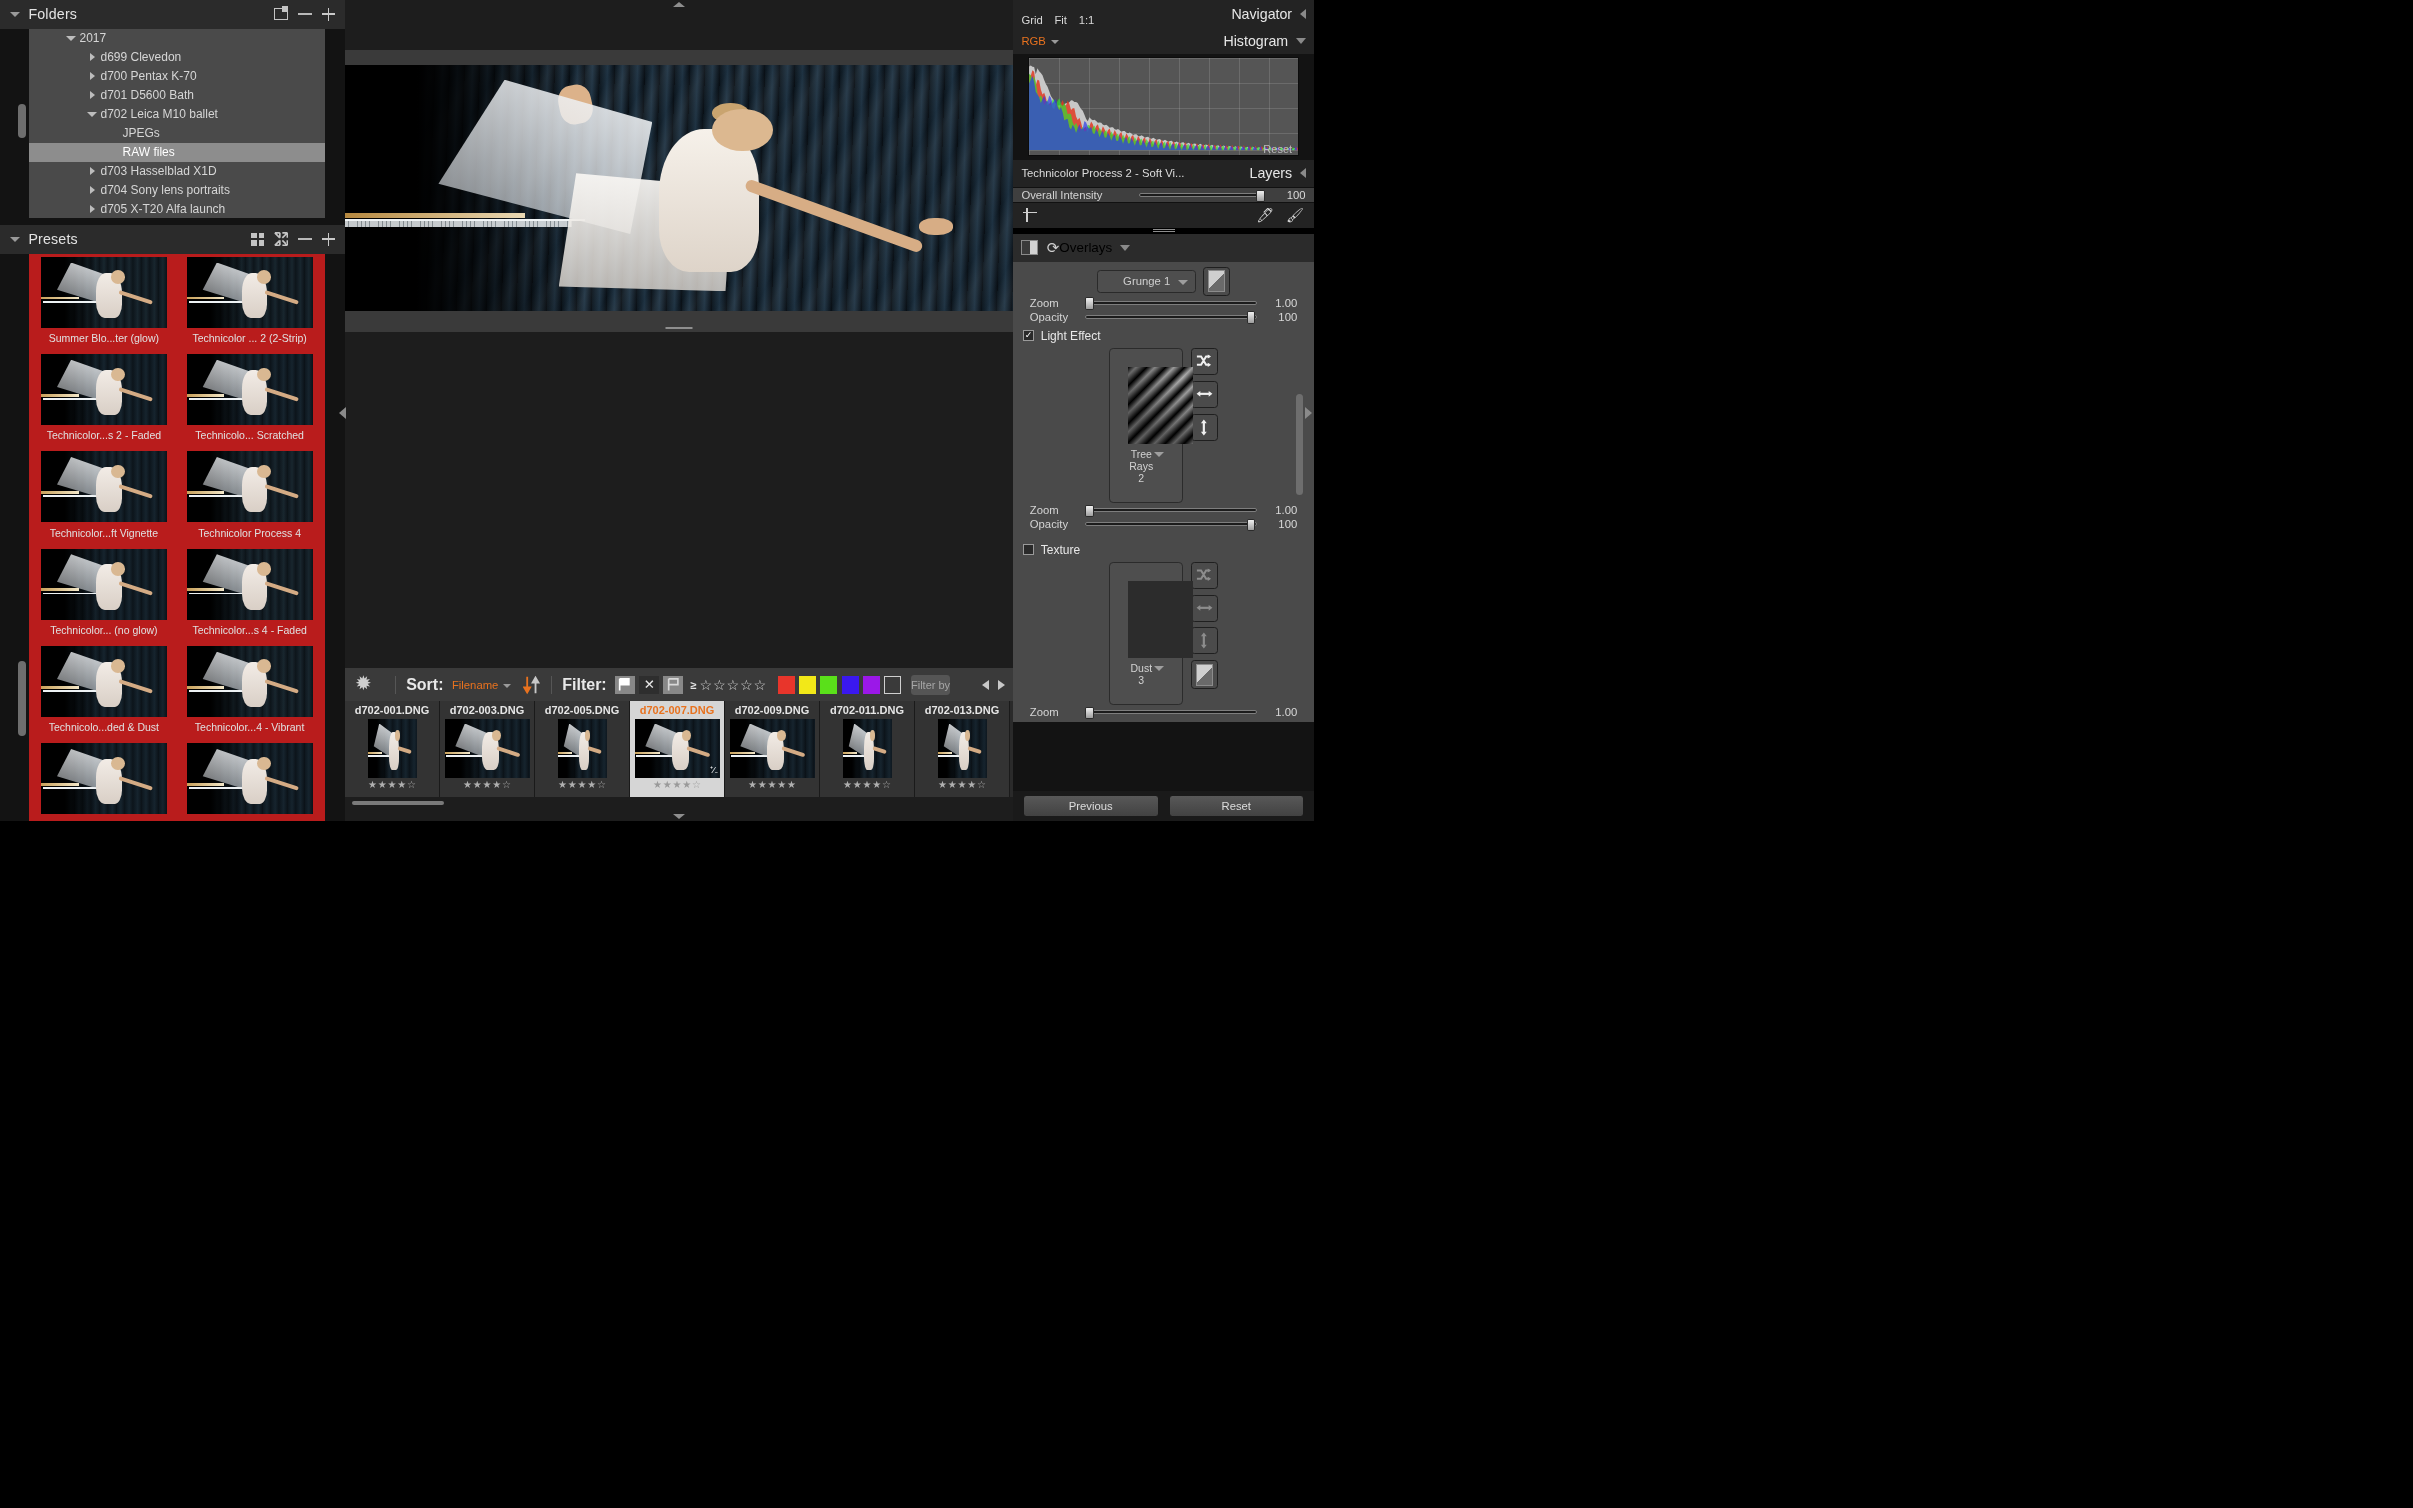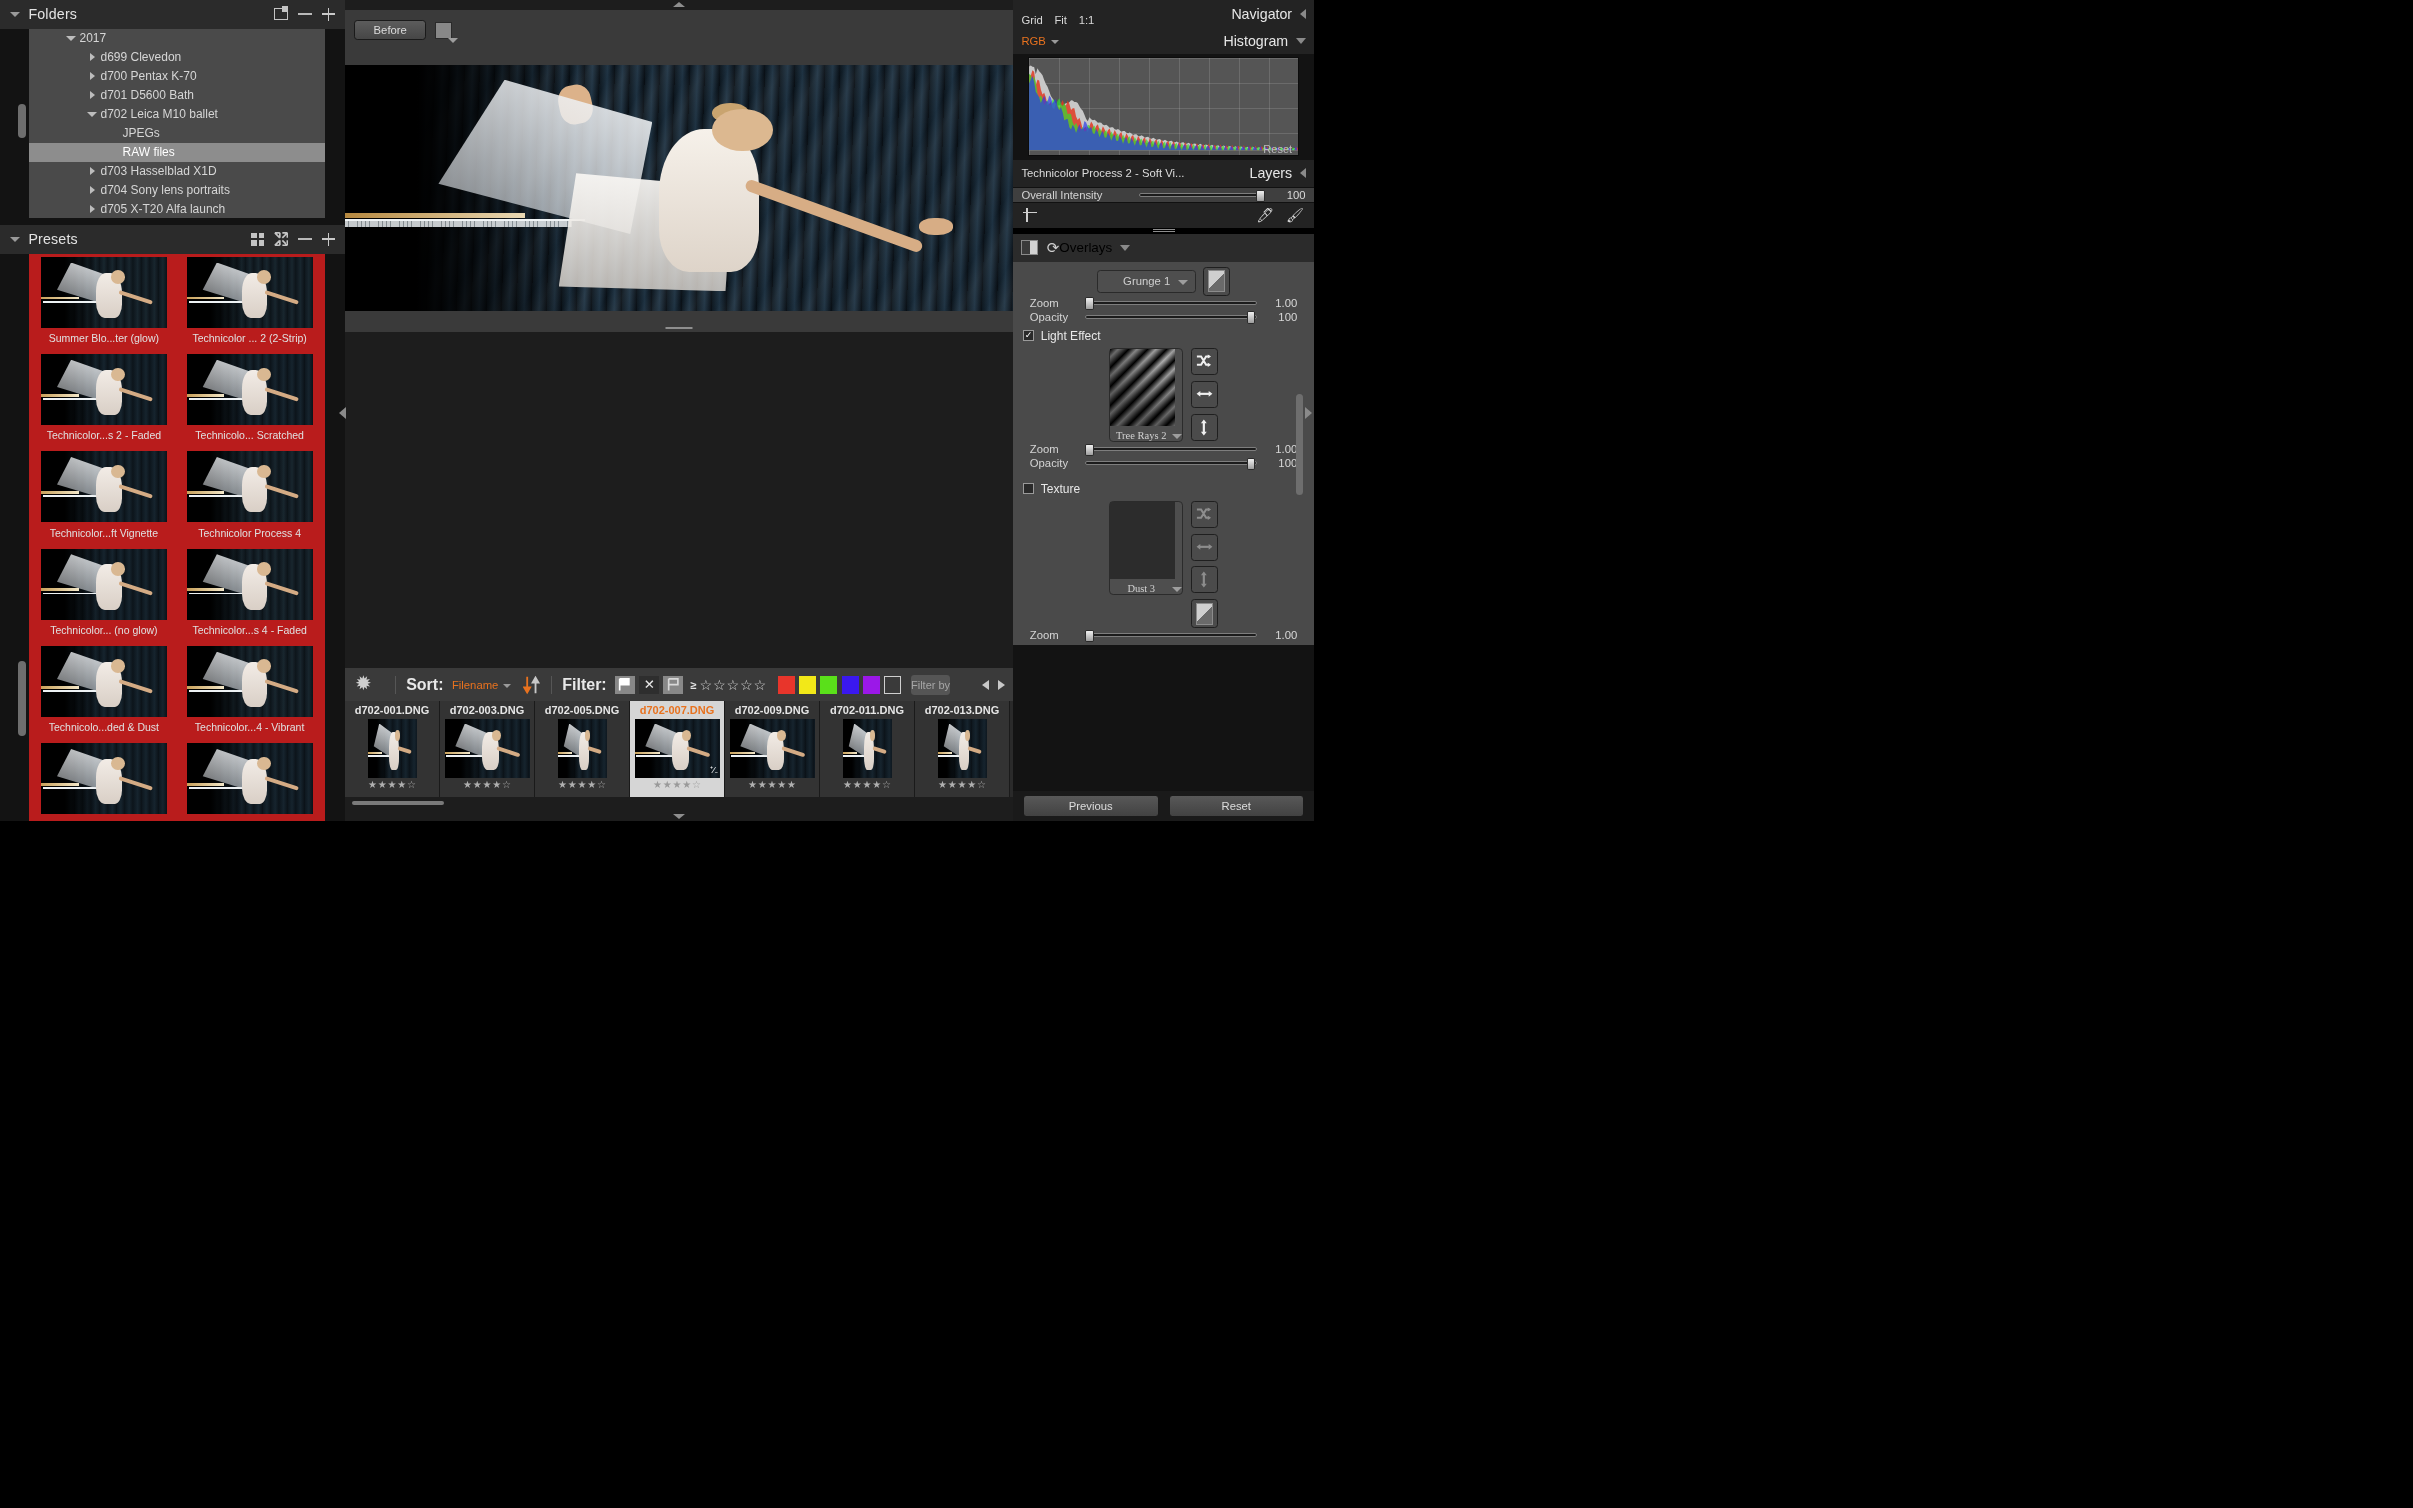--- a/index.html
+++ b/index.html
@@ -223,21 +223,21 @@
     display:flex;align-items:center;justify-content:center;cursor:pointer;}
   .invert-glyph{width:17px;height:22px;background:linear-gradient(135deg,#cfcfcf 50%,#6a6a6a 50%);border:0.8px solid #8c8c8c;}
 
   .chk-row{display:flex;align-items:center;gap:6.7px;padding:5px 0 1.7px 1.7px;}
   .chk{width:11px;height:11px;background:#2a2a2a;border:0.8px solid #9a9a9a;display:flex;align-items:center;justify-content:center;cursor:pointer;}
   .chk.on{background:#2a2a2a;}
   .chk.on::after{content:"✓";color:#fff;font-size:9.2px;line-height:1;}
   .chk-lbl{font-size:12px;color:#e8e8e8;}
 
   .fx-row{display:flex;gap:7.5px;align-items:flex-start;justify-content:center;margin-top:3.4px;}
-  .fx-card{width:74px;background:#4e4e4e;border:0.8px solid #2b2b2b;border-radius:4.2px;padding:0;font-family:Liberation Serif, serif;}
+  .fx-card{width:74px;background:#4e4e4e;border:0.8px solid #2b2b2b;border-radius:4.2px;padding:18px;}
   .fx-prev{width:65px;height:77px;background:#1b1b1b;position:relative;overflow:hidden;}
   .fx-rays{position:absolute;inset:0;background:
     repeating-linear-gradient(135deg,rgba(0,0,0,1) 0px,rgba(255,255,255,.30) 5.9px,rgba(0,0,0,1) 13.4px),
     radial-gradient(circle at 85% 15%,rgba(255,255,255,.5),rgba(0,0,0,0) 70%);}
   .fx-dust{position:absolute;inset:0;background:#2c2c2c;}
   .fx-name{font-size:10.5px;color:#d2d2d2;text-align:center;margin-top:4.2px;position:relative;padding-right:10px;}
   .fx-name .dd-tri{right:0;top:4.2px;}
   .fx-btns{display:flex;flex-direction:column;gap:5.9px;}
   .fx-btn{width:27px;height:27px;background:#4b4b4b;border:0.8px solid #1f1f1f;border-radius:3.4px;
     display:flex;align-items:center;justify-content:center;color:#f0f0f0;font-size:14.2px;cursor:pointer;}
@@ -547,24 +547,20 @@
               </div>
             </div>
           </div>
       </div>
     </div>
   </div>
 
   <div class="center-col">
     <div class="center-top-arrow"></div>
 
-    <div class="before-bar">
-      <div class="btn-before">Before</div>
-      <div class="before-swatch"></div>
-    </div>
 
     <div class="viewer">
       <div class="handle-l"></div>
       <div class="handle-r"></div>
       <div class="viewer-grip"></div>
     </div>
 
     <div class="main-photo">
       <div class="photo-inner">
         <div class="mp-bg"></div>

